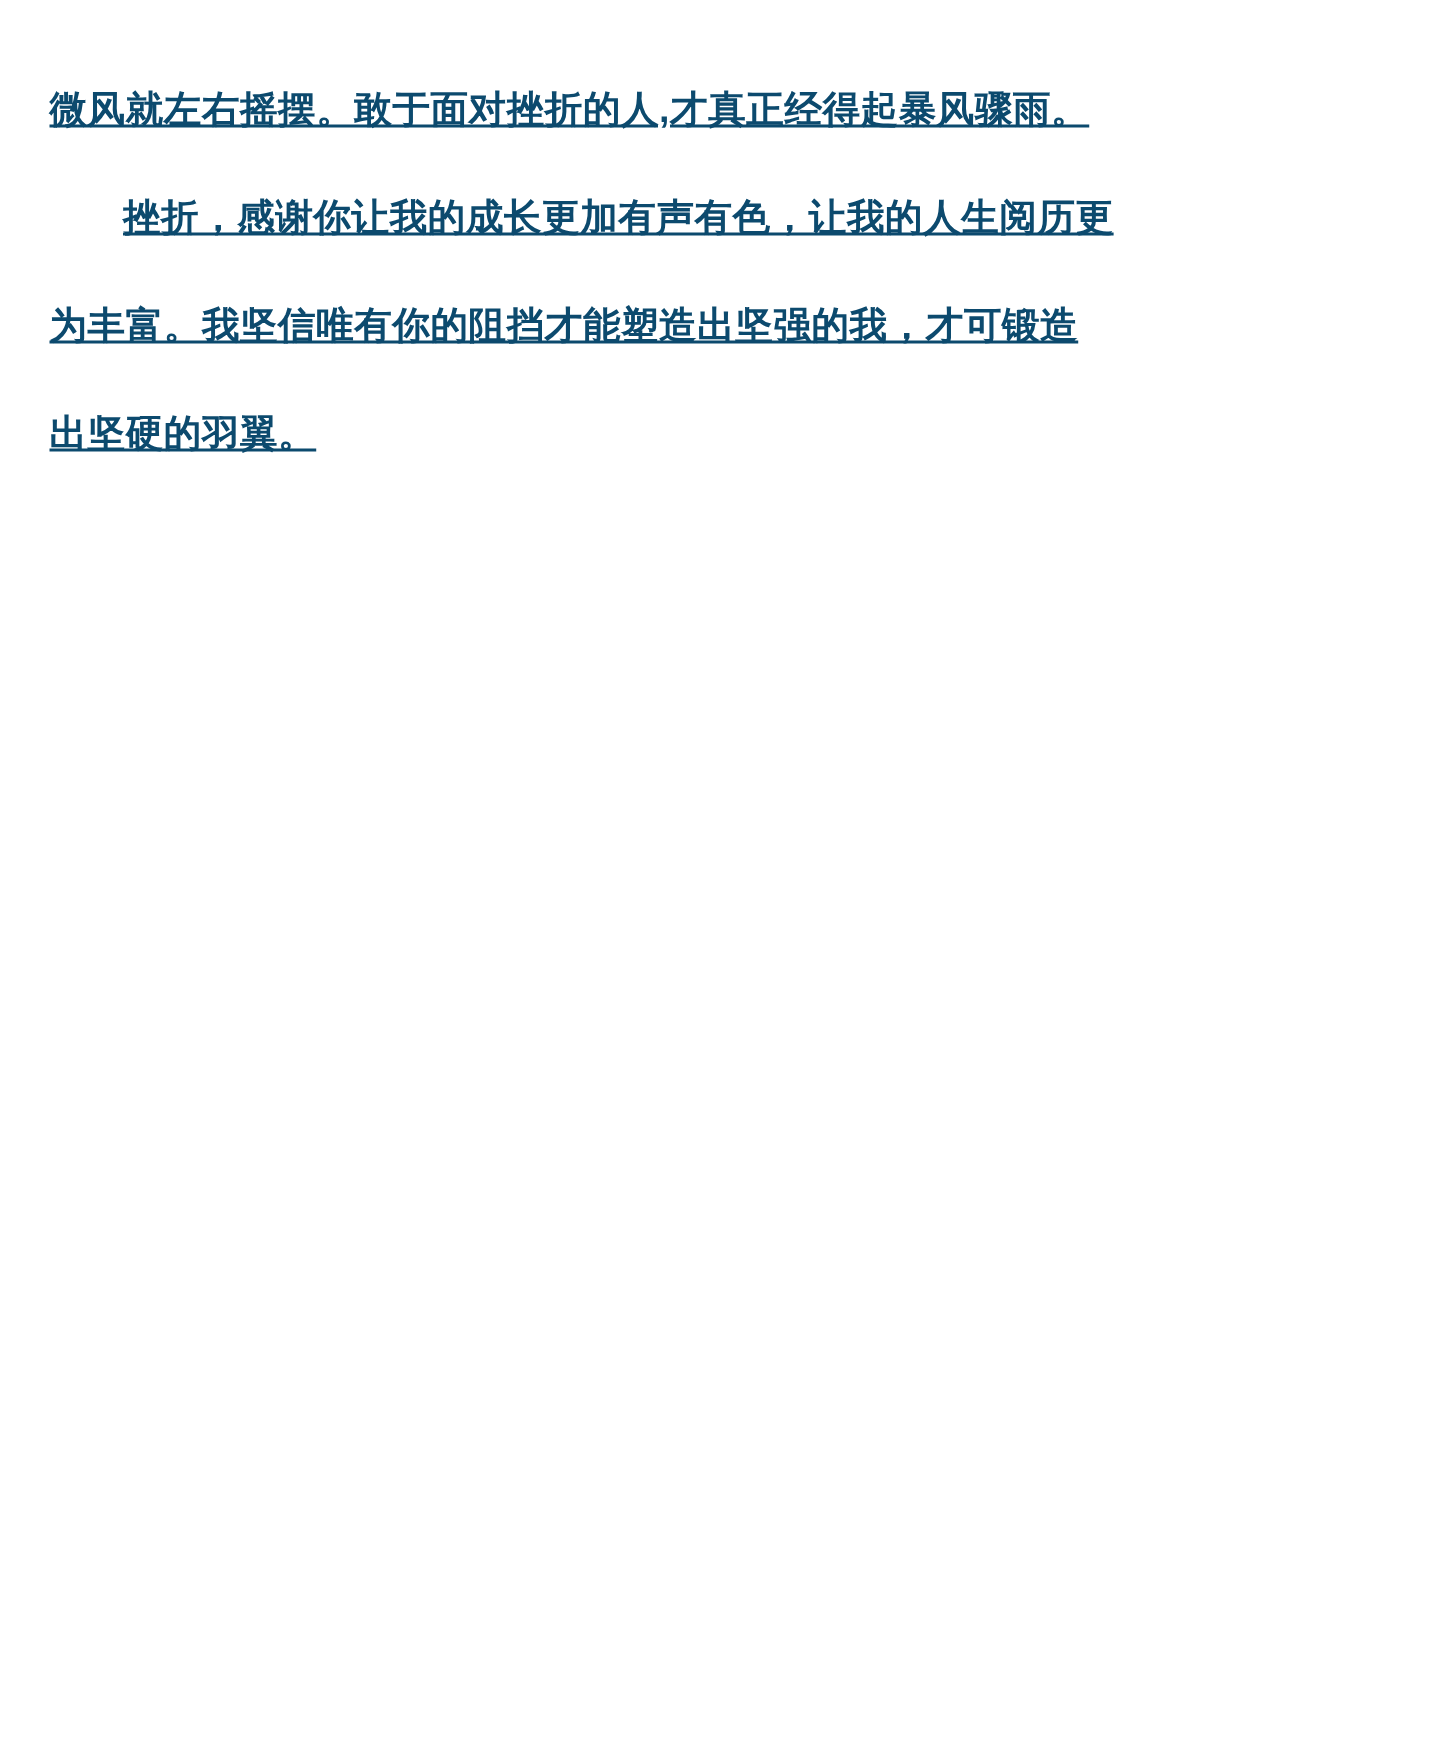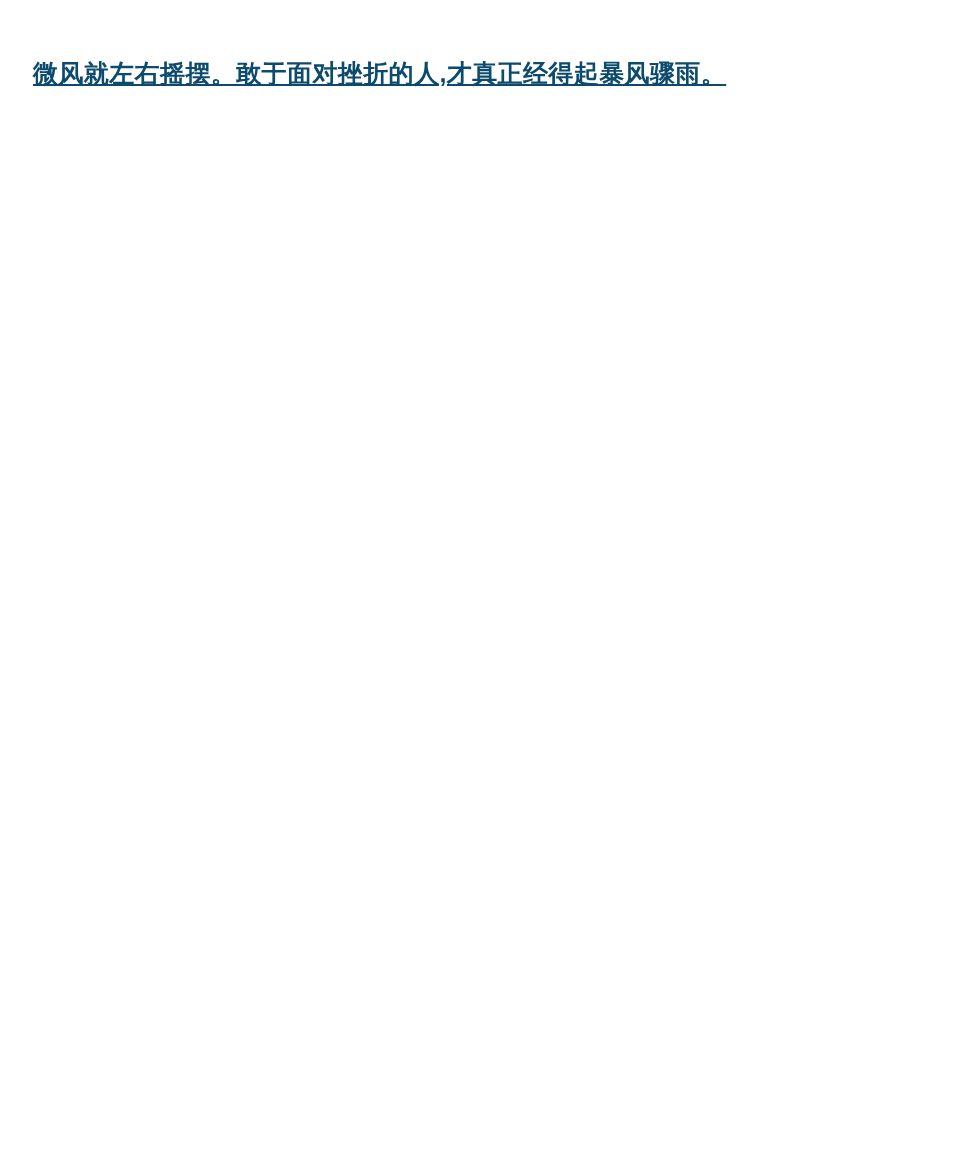--- a/index.html
+++ b/index.html
@@ -38,13 +38,18 @@
     text-indent: 49px;
   }
 </style>
 </head>
 <body>
 
 <div class="page">
   <p class="para">
     <span class="line">微风就左右摇摆。敢于面对挫折的人,才真正经得起暴风骤雨。</span>
   </p>
+  <p class="para">
+    <span class="line indent-first">挫折，感谢你让我的成长更加有声有色，让我的人生阅历更</span>
+    <span class="line">为丰富。我坚信唯有你的阻挡才能塑造出坚强的我，才可锻造</span>
+    <span class="line">出坚硬的羽翼。</span>
+  </p>
 </div>
 
 </body></html>

